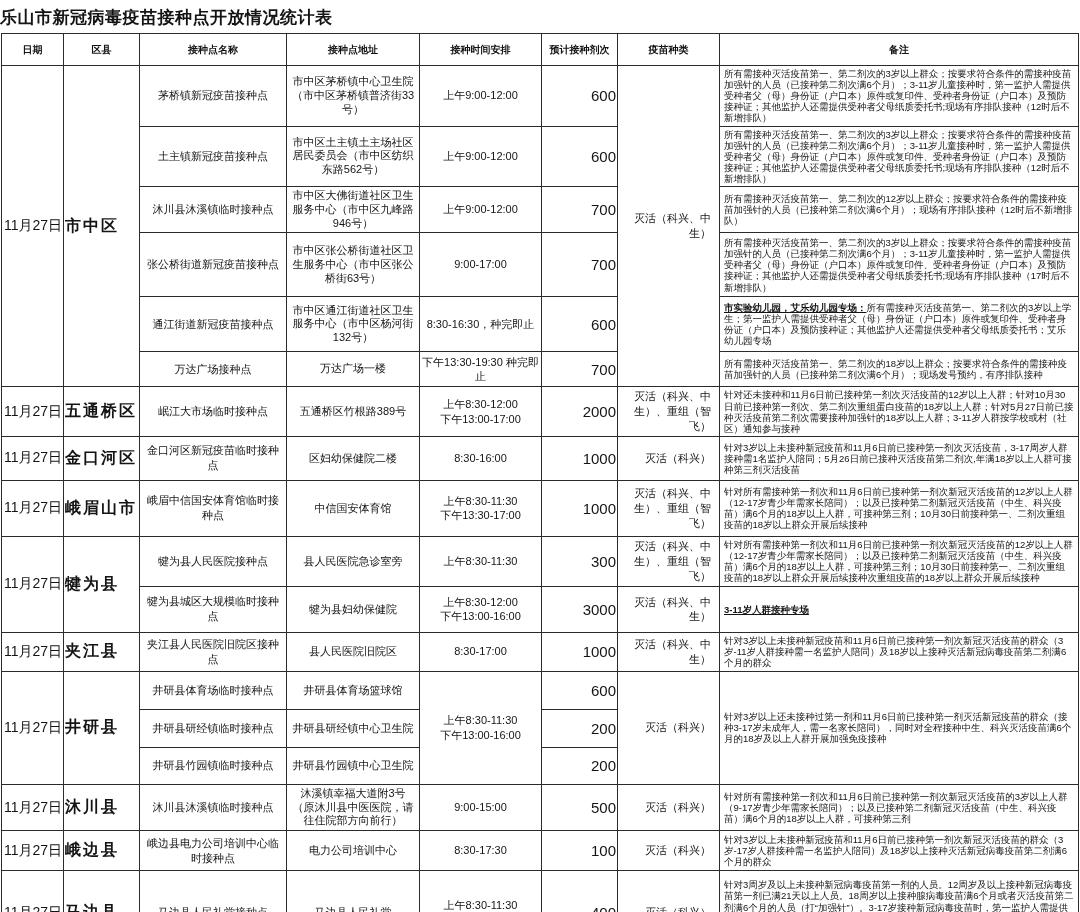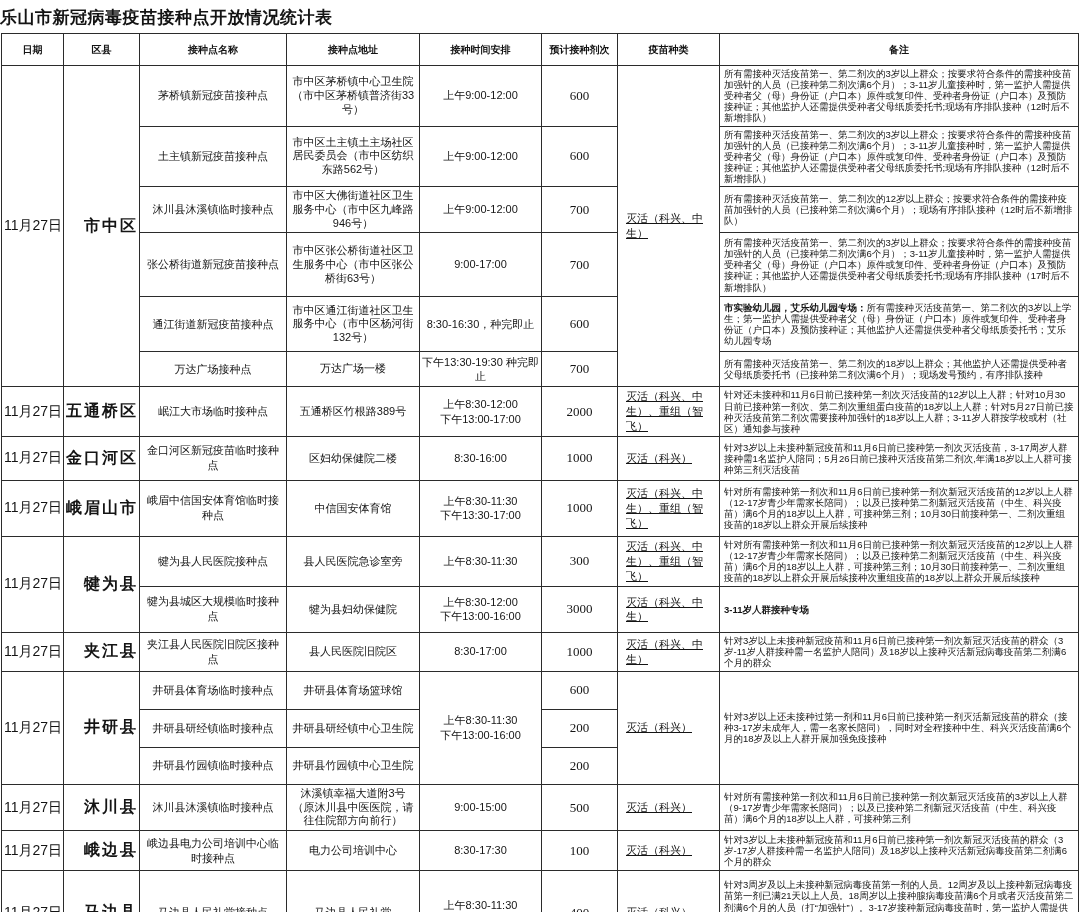--- a/index.html
+++ b/index.html
@@ -15,28 +15,28 @@
   table.vax {
     border-collapse:collapse; table-layout:fixed;
     width:1077px; margin-left:1px;
   }
   .vax th, .vax td {
     border:1px solid #2b2b2b; vertical-align:middle; overflow:hidden;
     word-break:break-all;
   }
   .vax th { font-size:10px; font-weight:bold; text-align:center; padding:2px; }
   td.c-date   { font-size:14px; text-align:right; }
-  td.c-county { font-size:16px; font-weight:bold; text-align:right; letter-spacing:2px; }
+  td.c-county { font-size:16px; font-weight:bold; text-align:left; letter-spacing:2px; }
   td.c-name   { font-size:11px; text-align:center; padding:2px 6px;font-family:Liberation Serif, serif; }
   td.c-addr   { font-size:11px; text-align:center; padding:2px 4px; line-height:1.25; }
   td.c-time   { font-size:11px; text-align:center; white-space:pre-line; line-height:1.35; }
-  td.c-dose   { font-size:13px; text-align:center;font-family:Liberation Serif, serif; }
-  td.c-vac    { font-size:11px; text-align:left; padding:2px 8px; line-height:1.35;text-decoration:underline; }
+  td.c-dose   { font-size:15px; text-align:right; }
+  td.c-vac    { font-size:11px; text-align:right; padding:2px 8px; line-height:1.35; }
   td.c-remark { font-size:9.5px; text-align:left; padding:2px 4px; line-height:1.17;margin-top:16px; }
-  .rb { font-weight:bold; }
+  .rb { font-weight:bold;text-decoration:underline; }
 </style>
 </head>
 <body>
 
 <div class="page-title">乐山市新冠病毒疫苗接种点开放情况统计表</div>
 
 <table class="vax">
   <colgroup>
     <col style="width:62px">
       <col style="width:76px">
@@ -97,21 +97,21 @@
       <td class="c-addr">市中区通江街道社区卫生服务中心（市中区杨河街132号）</td>
       <td class="c-time">8:30-16:30，种完即止</td>
       <td class="c-dose">600</td>
       <td class="c-remark"><span class="rb">市实验幼儿园，艾乐幼儿园专场：</span><span>所有需接种灭活疫苗第一、第二剂次的3岁以上学生；第一监护人需提供受种者父（母）身份证（户口本）原件或复印件、受种者身份证（户口本）及预防接种证；其他监护人还需提供受种者父母纸质委托书；艾乐幼儿园专场</span></td>
     </tr>
     <tr style="height:35px">
       <td class="c-name">万达广场接种点</td>
       <td class="c-addr">万达广场一楼</td>
       <td class="c-time">下午13:30-19:30 种完即止</td>
       <td class="c-dose">700</td>
-      <td class="c-remark"><span class="rb"></span><span>所有需接种灭活疫苗第一、第二剂次的18岁以上群众；其他监护人还需提供受种者父母纸质委托书（已接种第二剂次满6个月）；现场发号预约，有序排队接种</span></td>
+      <td class="c-remark"><span class="rb"></span><span>所有需接种灭活疫苗第一、第二剂次的18岁以上群众；按要求符合条件的需接种疫苗加强针的人员（已接种第二剂次满6个月）；现场发号预约，有序排队接种</span></td>
     </tr>
 
     <tr style="height:48px">
       <td class="c-date">11月27日</td>
       <td class="c-county">五通桥区</td>
       <td class="c-name">岷江大市场临时接种点</td>
       <td class="c-addr">五通桥区竹根路389号</td>
       <td class="c-time">上午8:30-12:00
 下午13:00-17:00</td>
       <td class="c-dose">2000</td>

